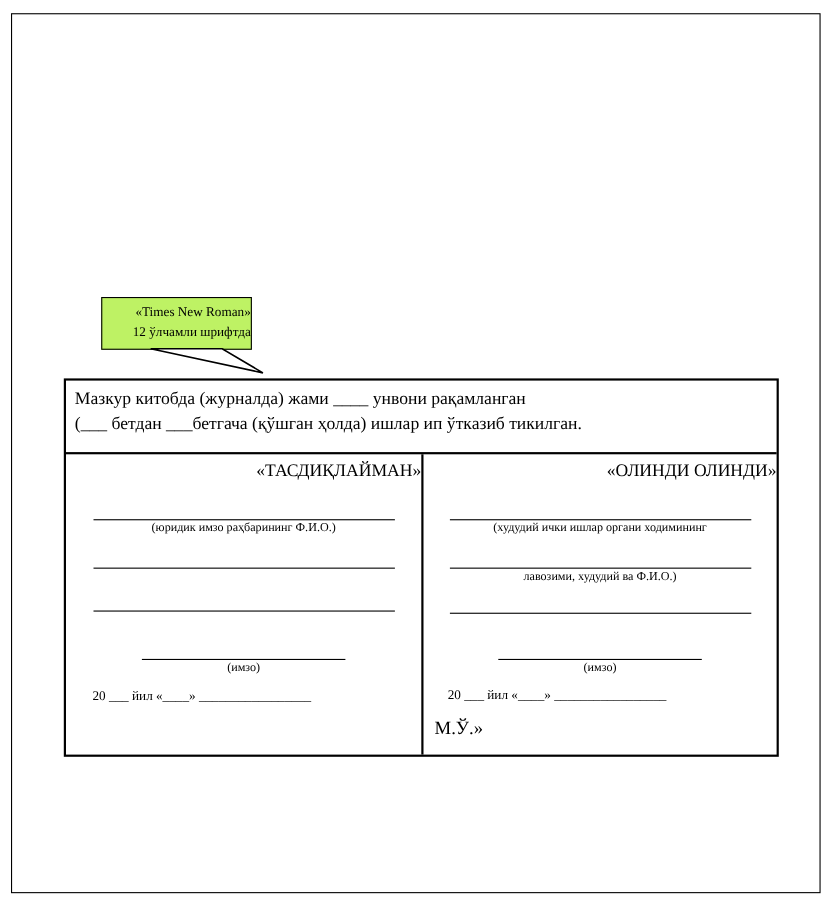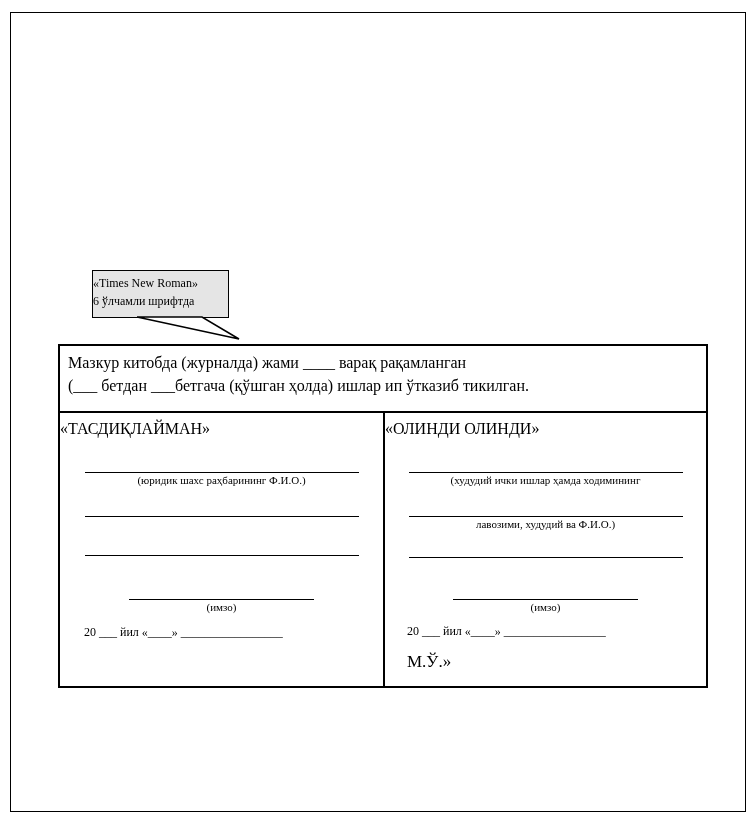--- a/index.html
+++ b/index.html
@@ -17,22 +17,22 @@
     border: 1.5px solid #000;
     box-sizing: border-box;
     background: #ffffff;
   }
   
   .callout {
     position: absolute; left: 92px; top: 270px;
     width: 137px; height: 48px;
     border: 1.5px solid #000;
     box-sizing: border-box;
-    background: #e5e5e5;
-    text-align: left;
+    background: #bef264;
+    text-align: right;
     font-size: 12px; line-height: 1.5;
     padding-top: 3px;
     z-index: 2;
   }
   .callout-tail {
     position: absolute; left: 127px; top: 315px;
     width: 120px; height: 27px;
     z-index: 3;
   }
   
@@ -48,73 +48,73 @@
     box-sizing: border-box;
     border-bottom: 2px solid #000;
     padding: 5px 8px 0 8px;
     font-size: 16px; line-height: 1.45;
     white-space: nowrap;
   }
   .cols { display: flex; height: 273px; }
   .col { box-sizing: border-box; position: relative; }
   .col.left  { width: 325px; border-right: 2px solid #000; }
   .col.right { flex: 1; }
-  .col-header { text-align: left; font-size: 16px; margin-top: 7px; }
+  .col-header { text-align: right; font-size: 16px; margin-top: 7px; }
   .sig-line { border-bottom: 1px solid #000; height: 0; margin: 0 auto; }
   .w-full  { width: 274px; }
   .w-short { width: 185px; }
   .cap { font-size: 11px; text-align: center; margin-top: 1px; line-height: 1.25; }
   .date-line { font-size: 12px; white-space: nowrap; margin-top: 10px; }
   .col.left  .date-line { padding-left: 24px; }
   .col.right .date-line { padding-left: 22px; }
-  .seal { font-size: 17px; padding-left: 22px; margin-top: 13px; }
+  .seal { font-size: 17px; padding-left: 10px; margin-top: 13px; }
   .mt34 { margin-top: 34px; }
   .mt28 { margin-top: 28px; }
   .mt38 { margin-top: 38px; }
   .mt25 { margin-top: 25px; }
   .mt43 { margin-top: 43px; }
   .mt41 { margin-top: 41px; }
 </style>
 </head>
 <body>
 
 <div class="page"></div>
 
 <div class="callout">
   <div>«Times New Roman»</div>
-  <div>6 ўлчамли шрифтда</div>
+  <div>12 ўлчамли шрифтда</div>
 </div>
 <svg class="callout-tail" viewBox="0 0 120 27">
   <polygon points="10,2 75,2 112,24" fill="#ffffff" stroke="#000000" stroke-width="1.5"></polygon>
 </svg>
 
 <div class="form-table">
 
   <div class="intro">
-    <div>Мазкур китобда (журналда) жами ____ варақ рақамланган</div>
+    <div>Мазкур китобда (журналда) жами ____ унвони рақамланган</div>
     <div>(___ бетдан ___бетгача (қўшган ҳолда) ишлар ип ўтказиб тикилган.</div>
   </div>
 
   <div class="cols">
 
     <div class="col left">
       <div class="col-header">«ТАСДИҚЛАЙМАН»</div>
       <div class="sig-line w-full mt34"></div>
-      <div class="cap">(юридик шахс раҳбарининг Ф.И.О.)</div>
+      <div class="cap">(юридик имзо раҳбарининг Ф.И.О.)</div>
       <div class="sig-line w-full mt28"></div>
       <div class="sig-line w-full mt38"></div>
       <div class="sig-line w-short mt43"></div>
       <div class="cap">(имзо)</div>
       <div class="date-line">20 ___ йил «____» _________________</div>
     </div>
 
     <div class="col right">
       <div class="col-header">«ОЛИНДИ ОЛИНДИ»</div>
       <div class="sig-line w-full mt34"></div>
-      <div class="cap">(худудий ички ишлар ҳамда ходимининг</div>
+      <div class="cap">(худудий ички ишлар органи ходимининг</div>
       <div class="sig-line w-full mt28"></div>
       <div class="cap">лавозими, худудий ва Ф.И.О.)</div>
       <div class="sig-line w-full mt25"></div>
       <div class="sig-line w-short mt41"></div>
       <div class="cap">(имзо)</div>
       <div class="date-line">20 ___ йил «____» _________________</div>
       <div class="seal">М.Ў.»</div>
     </div>
 
   </div>

